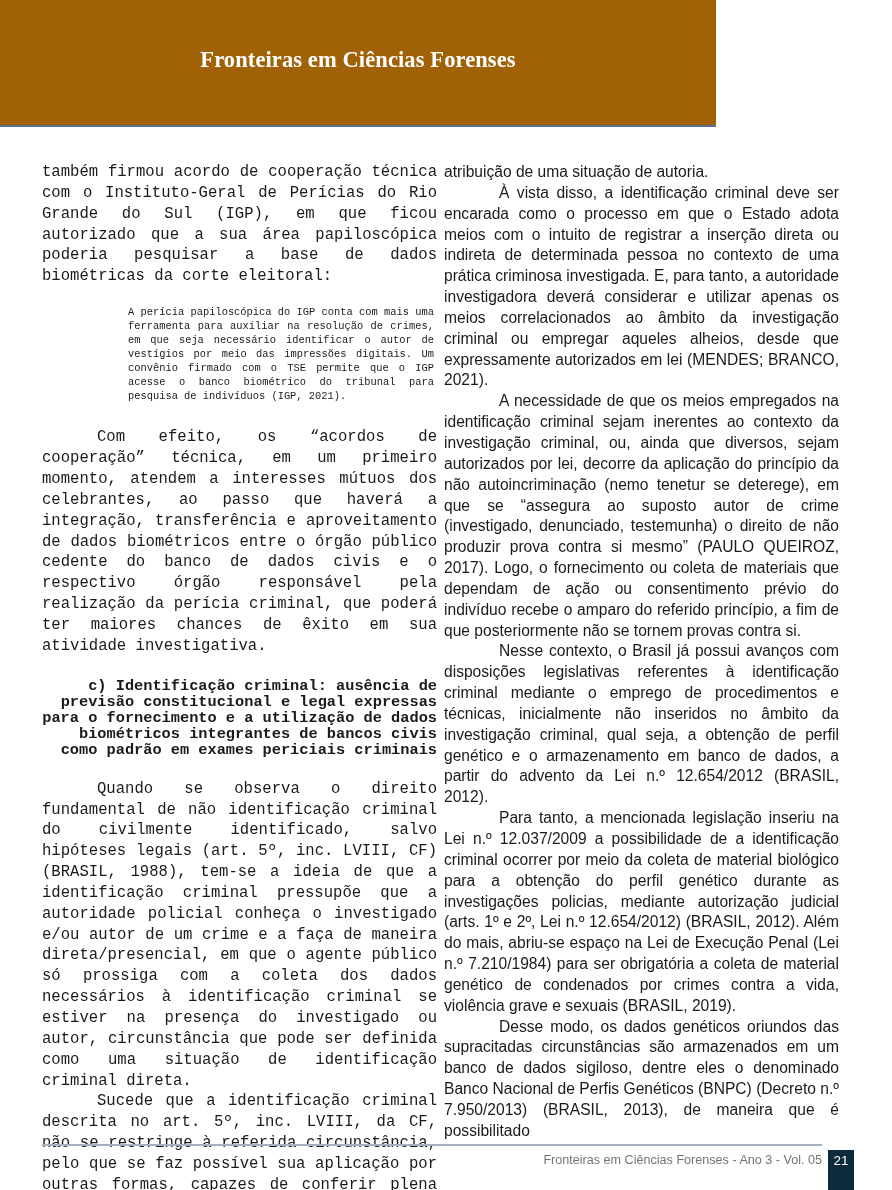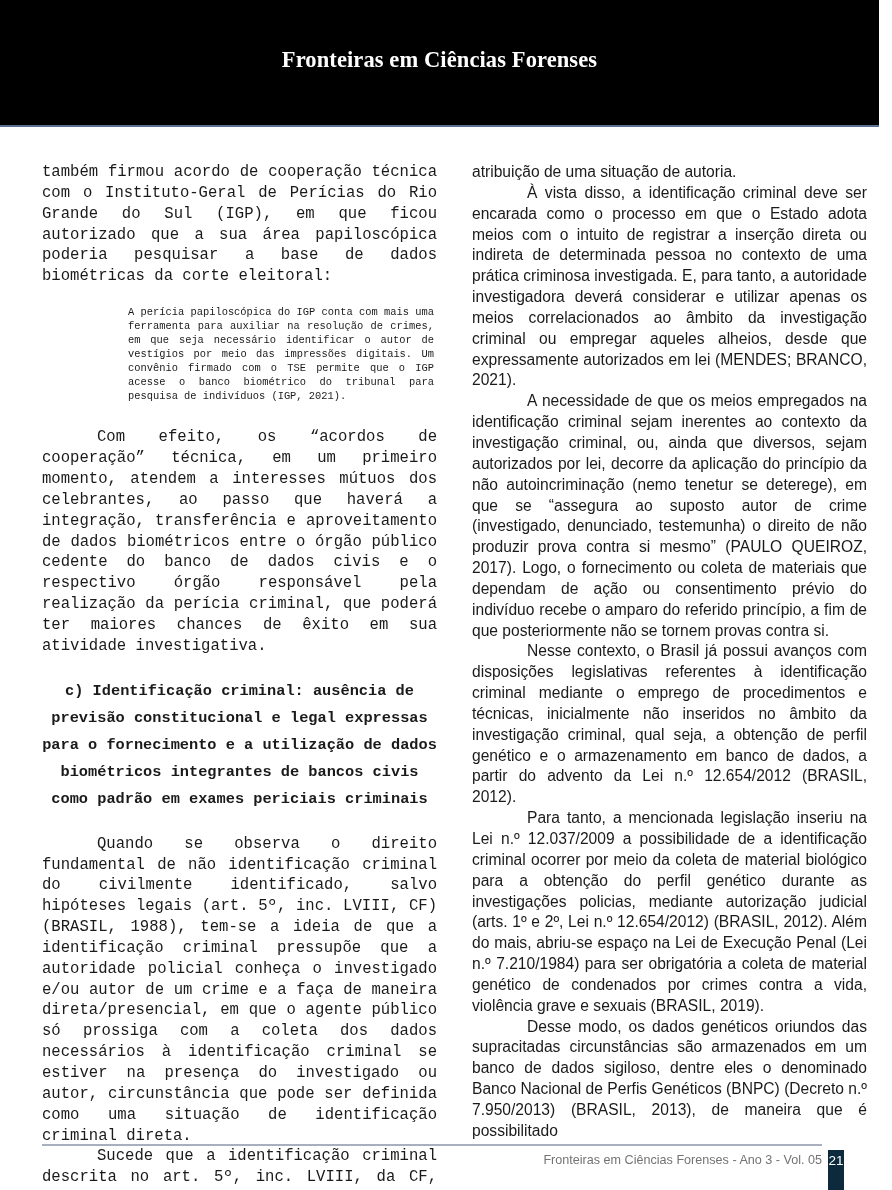--- a/index.html
+++ b/index.html
@@ -1,29 +1,29 @@
 <!DOCTYPE html>
 <html><head>
 <meta charset="utf-8">
 <style>
   html, body { margin: 0; padding: 0; background: #ffffff; }
   body { width: 892px; height: 1190px; position: relative; overflow: hidden; font-family: "Liberation Sans", "DejaVu Sans", sans-serif; color: #1a1a1a; }
-  .header { position: absolute; left: 0; top: 0; width: 879px; height: 127px; background: #000000; border-bottom: 2px solid #5d6f93; box-sizing: border-box; }
+  .header { position: absolute; left: 0; top: 0; width: 716px; height: 127px; background: #a16207; border-bottom: 2px solid #5d6f93; box-sizing: border-box; }
   .header-title { position: absolute; left: 0; right: 0; top: 47px; text-align: center; color: #ffffff; font-family: "Liberation Serif", "DejaVu Serif", serif; font-weight: bold; font-size: 22.5px; letter-spacing: 0.1px; }
   .col { position: absolute; top: 162px; width: 395px; font-size: 15.6px; line-height: 20.85px; text-align: justify; }
   .col-left { left: 42px; font-family: Liberation Mono, monospace; }
-  .col-right { left: 472px; width: 395px; }
+  .col-right { left: 444px; width: 395px; }
   p { margin: 0; }
   .indent { text-indent: 55px; }
   .quote { margin: 19px 0 0 86px; font-size: 10.4px; line-height: 13.9px; text-align: justify; width: 306px; }
   .gap { height: 20px; }
-  .heading { font-weight: bold; text-align: center; font-size: 15.3px; line-height: 27px; }
+  .heading { font-weight: bold; text-align: right; font-size: 15.3px; line-height: 16px; }
   .footer-line { position: absolute; left: 42px; top: 1144px; width: 780px; height: 2px; background: #a8b0c0; }
   .footer-text { position: absolute; right: 70px; top: 1153px; font-size: 12.6px; color: #737373; }
-  .page-num { position: absolute; left: 828px; top: 1150px; width: 16px; height: 40px; background: #0c2a3c; color: #ffffff; font-size: 13.5px; text-align: center; line-height: 22px; }
+  .page-num { position: absolute; left: 828px; top: 1150px; width: 26px; height: 40px; background: #0c2a3c; color: #ffffff; font-size: 13.5px; text-align: center; line-height: 22px; }
 </style>
 </head>
 <body>
 
 <div class="header">
   <div class="header-title">Fronteiras em Ciências Forenses</div>
 </div>
 
 <div class="col col-left">
   <p>também firmou acordo de cooperação técnica com o Instituto-Geral de Perícias do Rio Grande do Sul (IGP), em que ficou autorizado que a sua área papiloscópica poderia pesquisar a base de dados biométricas da corte eleitoral:</p>

